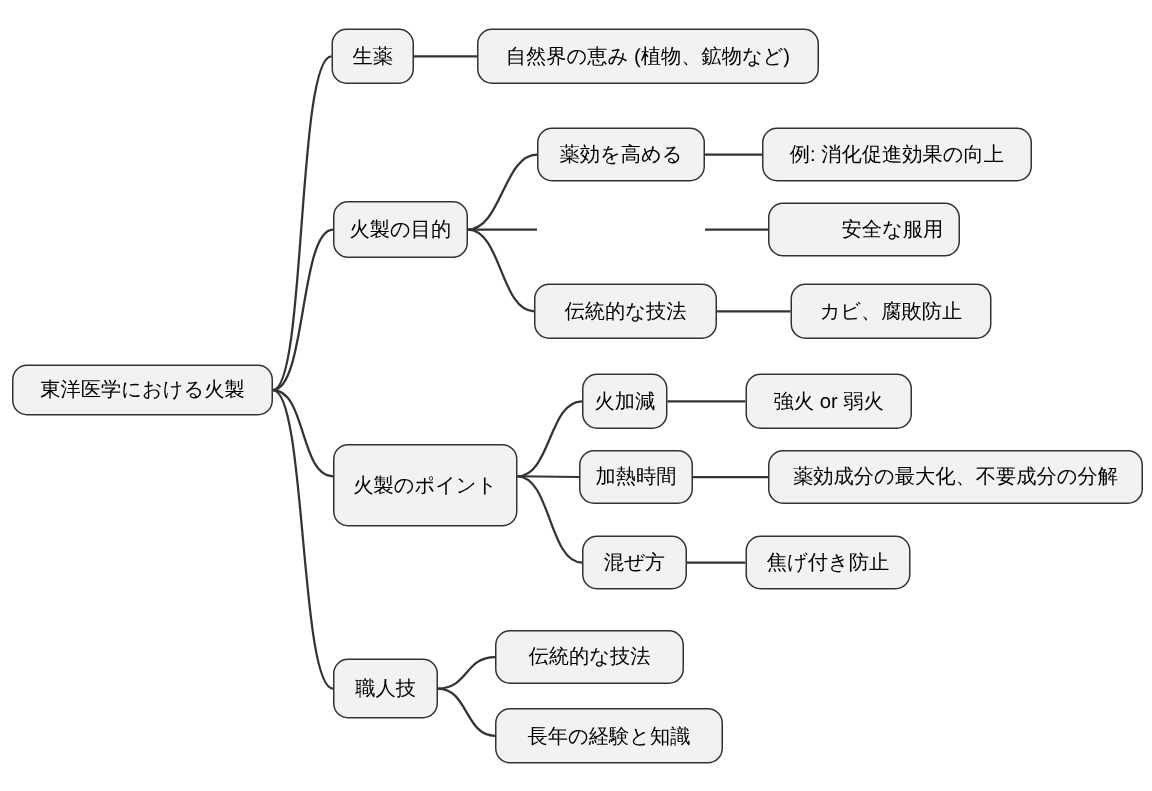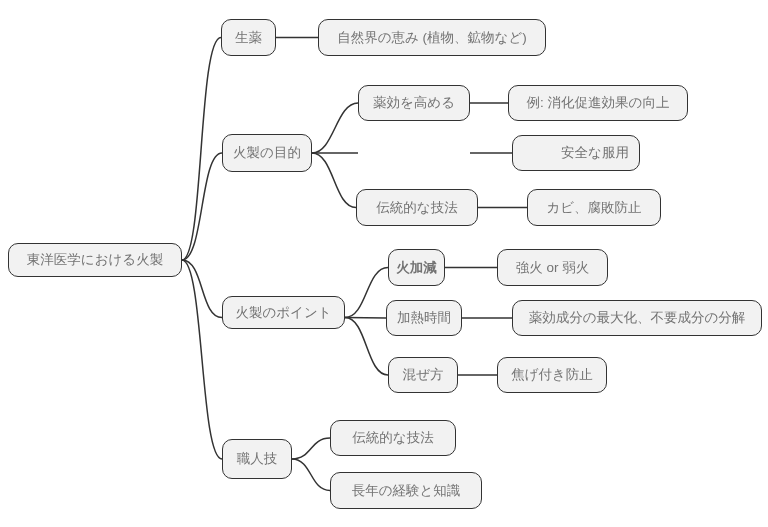--- a/index.html
+++ b/index.html
@@ -30,21 +30,21 @@
   .node {
     position: absolute;
     box-sizing: border-box;
     display: flex;
     align-items: center;
     justify-content: center;
     background: var(--node-fill, #f2f2f2);
     border: 1.5px solid var(--node-border, #333333);
     border-radius: 10px;
     font-size: 13.5px;
-    color: #737373;
+    color: #000000;
     white-space: nowrap;
     padding: 0 4px;
   }
 </style>
 </head>
 <body>
 
 <div class="canvas">
 
   <svg class="edges" viewBox="0 0 768 527" xmlns="http://www.w3.org/2000/svg">
@@ -74,22 +74,22 @@
   <div class="node" style="left:221px; top:19px;  width:55px;  height:37px;">生薬</div>
   <div class="node" style="left:318px; top:19px;  width:228px; height:37px;">自然界の恵み (植物、鉱物など)</div>
 
   <div class="node" style="left:222px; top:134px; width:90px;  height:38px;">火製の目的</div>
   <div class="node" style="left:358px; top:85px;  width:112px; height:36px;">薬効を高める</div>
   <div class="node" style="left:508px; top:85px;  width:180px; height:36px;">例: 消化促進効果の向上</div>
   <div class="node" style="left:512px; top:135px; width:128px; height:36px;padding-left:42px;">安全な服用</div>
   <div class="node" style="left:356px; top:189px; width:122px; height:37px;">伝統的な技法</div>
   <div class="node" style="left:527px; top:189px; width:134px; height:37px;">カビ、腐敗防止</div>
 
-  <div class="node" style="left:222px; top:296px; width:123px; height:33px;">火製のポイント</div>
-  <div class="node" style="left:388px; top:249px; width:57px;  height:37px;font-weight:bold;">火加減</div>
+  <div class="node" style="left:222px; top:296px; width:123px; height:55px;">火製のポイント</div>
+  <div class="node" style="left:388px; top:249px; width:57px;  height:37px;">火加減</div>
   <div class="node" style="left:497px; top:249px; width:111px; height:37px;">強火 or 弱火</div>
   <div class="node" style="left:386px; top:300px; width:76px;  height:36px;">加熱時間</div>
   <div class="node" style="left:512px; top:300px; width:250px; height:36px;">薬効成分の最大化、不要成分の分解</div>
   <div class="node" style="left:388px; top:357px; width:70px;  height:36px;">混ぜ方</div>
   <div class="node" style="left:497px; top:357px; width:110px; height:36px;">焦げ付き防止</div>
 
   <div class="node" style="left:222px; top:439px; width:70px;  height:40px;">職人技</div>
   <div class="node" style="left:330px; top:420px; width:126px; height:36px;">伝統的な技法</div>
   <div class="node" style="left:330px; top:472px; width:152px; height:37px;">長年の経験と知識</div>
 

